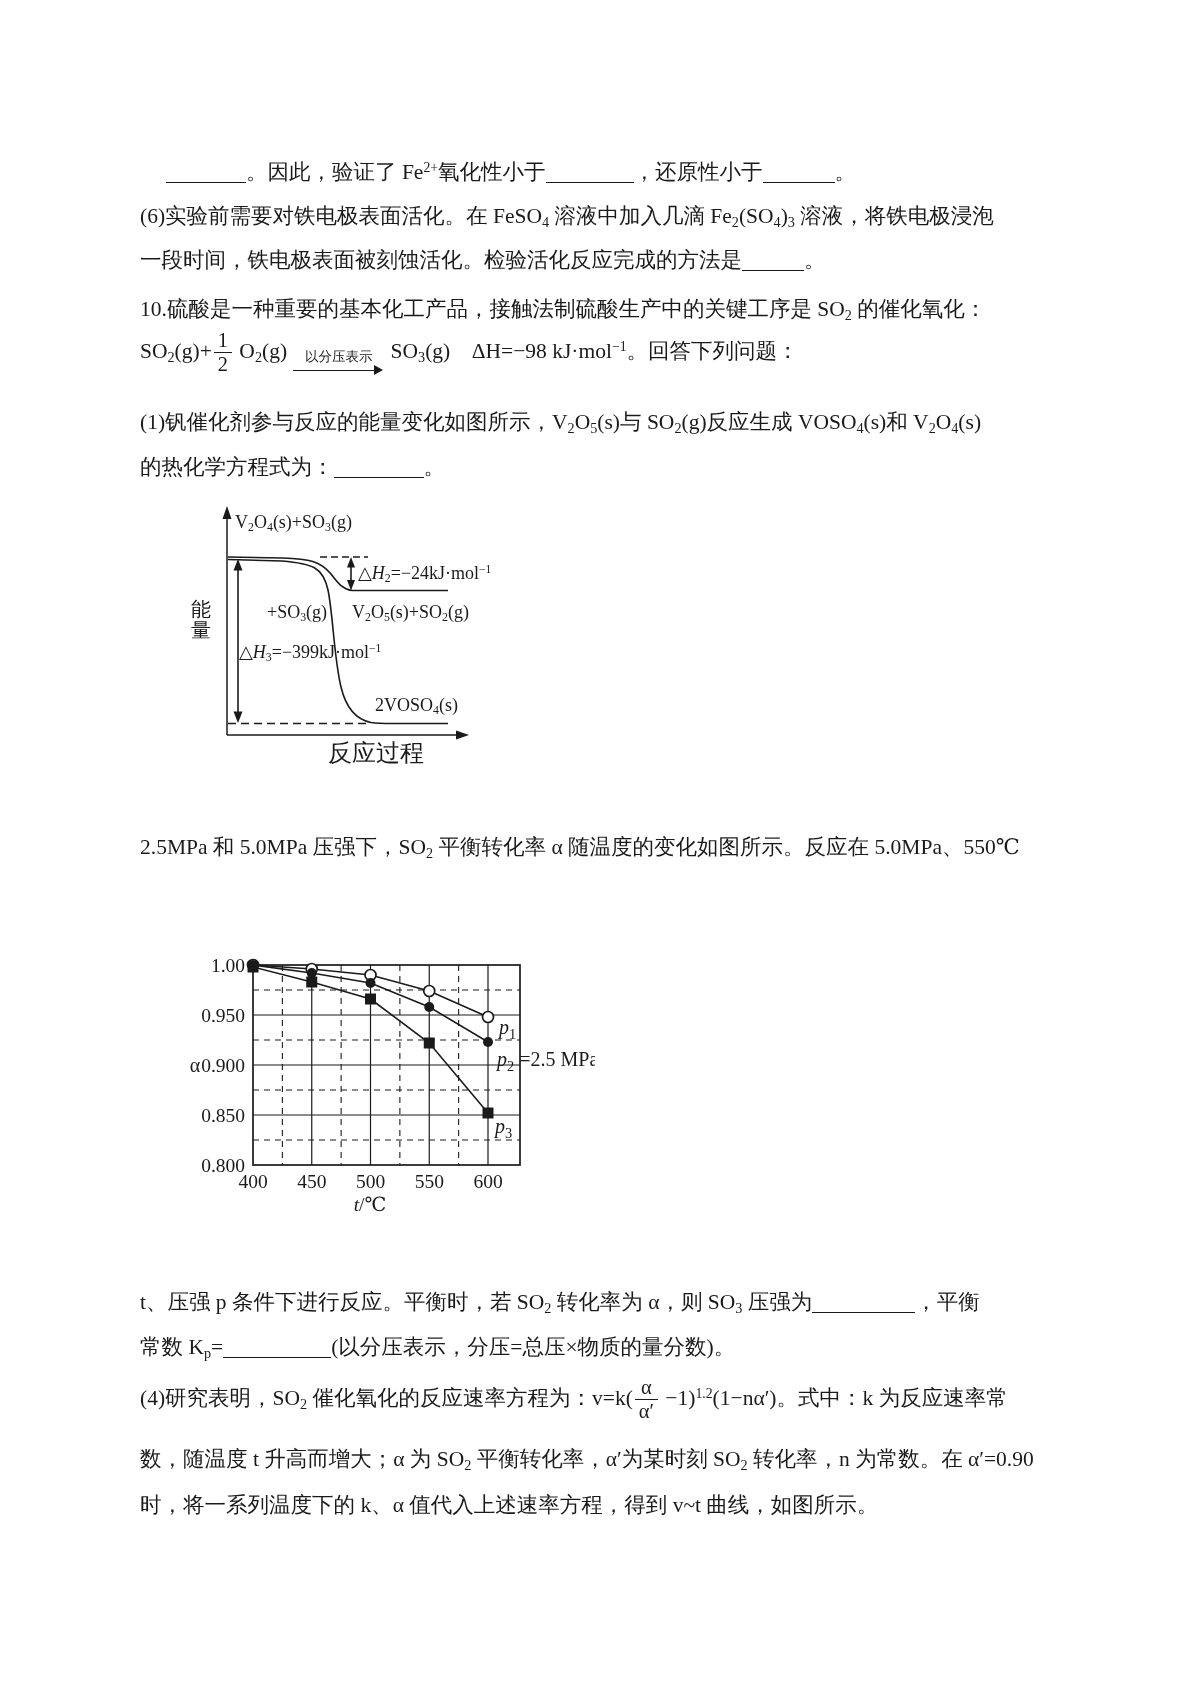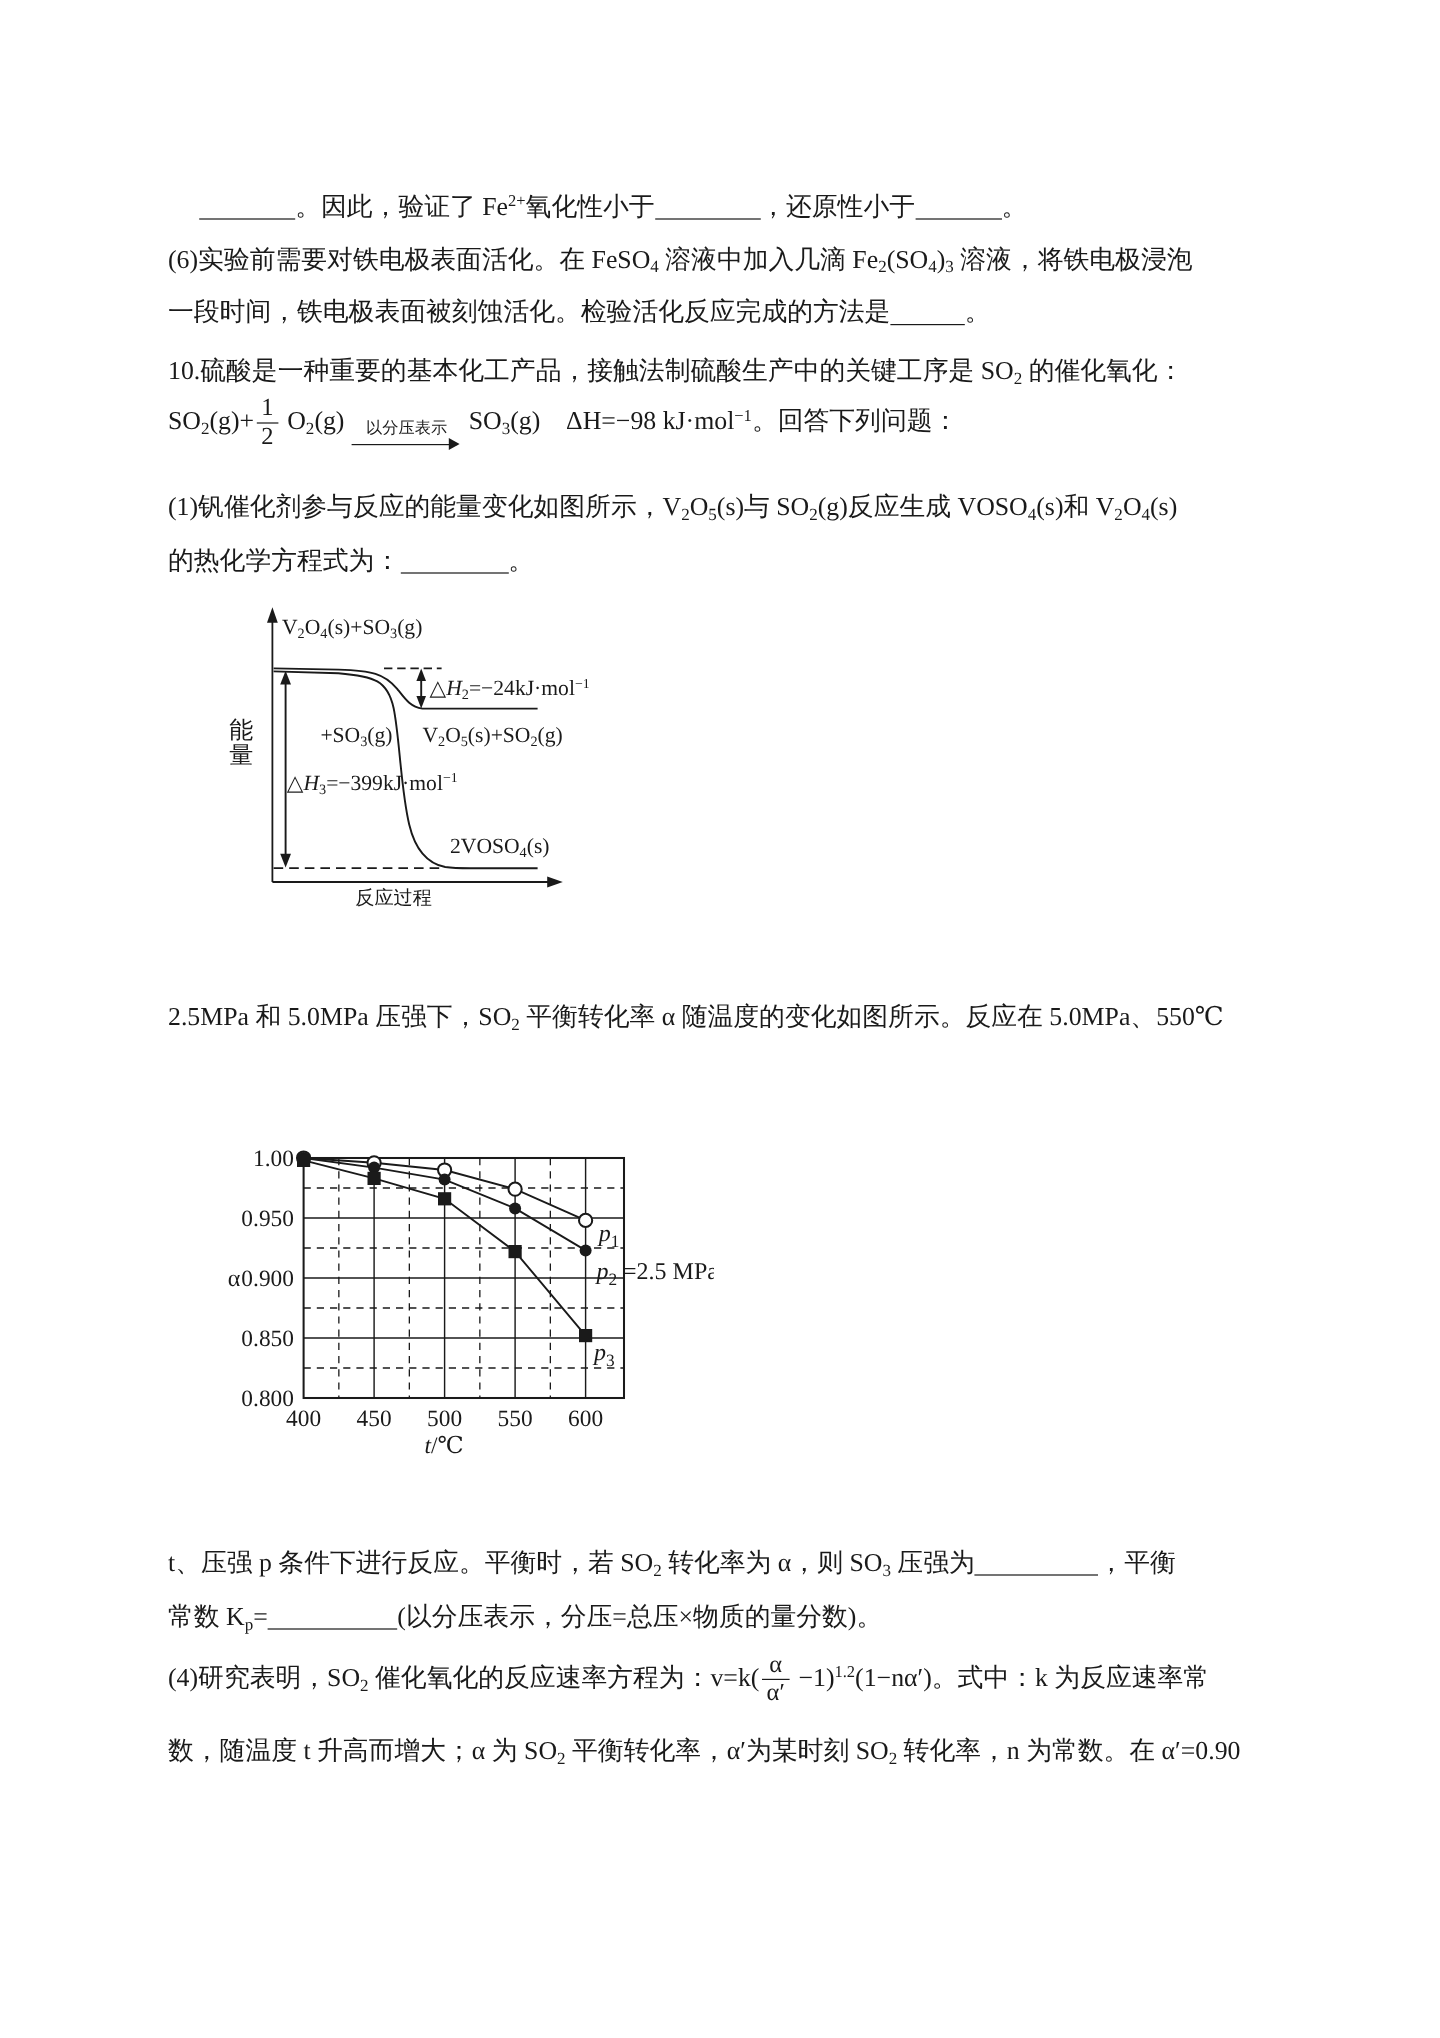--- a/index.html
+++ b/index.html
@@ -45,20 +45,21 @@
   <div class="tline" style="top:407px">(1)钒催化剂参与反应的能量变化如图所示，V<sub>2</sub>O<sub>5</sub>(s)与 SO<sub>2</sub>(g)反应生成 VOSO<sub>4</sub>(s)和 V<sub>2</sub>O<sub>4</sub>(s)</div>
   <div class="tline" style="top:452px">的热化学方程式为：<span class="blank" style="width: 90px;"></span>。</div>
   <div class="tline" style="top:832px">2.5MPa 和 5.0MPa 压强下，SO<sub>2</sub> 平衡转化率 α 随温度的变化如图所示。反应在 5.0MPa、550℃</div>
   <div class="tline" style="top:1287px">t、压强 p 条件下进行反应。平衡时，若 SO<sub>2</sub> 转化率为 α，则 SO<sub>3</sub> 压强为<span class="blank" style="width: 103px;"></span>，平衡</div>
   <div class="tline" style="top:1332px">常数 K<sub>p</sub>=<span class="blank" style="width: 108px;"></span>(以分压表示，分压=总压×物质的量分数)。</div>
   <div class="tline" style="top:1377px">(4)研究表明，SO<sub>2</sub> 催化氧化的反应速率方程为：v=k(<span class="frac">
         <span class="fnum">α</span>
         <span class="fden">α′</span>
       </span> −1)<sup>1.2</sup>(1−nα′)。式中：k 为反应速率常</div>
   <div class="tline" style="top:1444px">数，随温度 t 升高而增大；α 为 SO<sub>2</sub> 平衡转化率，α′为某时刻 SO<sub>2</sub> 转化率，n 为常数。在 α′=0.90</div>
+  <div class="tline" style="top:1490px">时，将一系列温度下的 k、α 值代入上述速率方程，得到 v~t 曲线，如图所示。</div>
 
   <svg style="left:170px;top:462px" width="350" height="312" viewBox="0 0 350 312">
 
     <line x1="57" y1="273" x2="57" y2="54" stroke="#1a1a1a" stroke-width="1.5"></line>
     <polygon points="57,44 52.5,57 61.5,57" fill="#1a1a1a"></polygon>
 
     <line x1="57" y1="273" x2="290" y2="273" stroke="#1a1a1a" stroke-width="1.5"></line>
     <polygon points="299,273 286,268.5 286,277.5" fill="#1a1a1a"></polygon>
 
     <path d="M58,95 L112,96 C140,97 150,99 161,112 C168,121 172,127 182,128.5 L278,128.5" fill="none" stroke="#1a1a1a" stroke-width="1.6"></path>
@@ -78,21 +79,21 @@
     <line x1="58" y1="261.5" x2="198" y2="261.5" stroke="#1a1a1a" stroke-width="1.4" stroke-dasharray="8,5"></line>
   </svg>
 
   <div class="vlabel" style="left:191px;top:599px">能量</div>
   <div class="dlabel" style="left:235px;top:512px">V<sub>2</sub>O<sub>4</sub>(s)+SO<sub>3</sub>(g)</div>
   <div class="dlabel" style="left:358px;top:563px">△<i>H</i><sub>2</sub>=−24kJ·mol<sup>−1</sup></div>
   <div class="dlabel" style="left:267px;top:602px">+SO<sub>3</sub>(g)</div>
   <div class="dlabel" style="left:352px;top:602px">V<sub>2</sub>O<sub>5</sub>(s)+SO<sub>2</sub>(g)</div>
   <div class="dlabel" style="left:239px;top:642px">△<i>H</i><sub>3</sub>=−399kJ·mol<sup>−1</sup></div>
   <div class="dlabel" style="left:375px;top:695px">2VOSO<sub>4</sub>(s)</div>
-  <div class="dlabel" style="left:296px;top:740px;font-size:16px">反应过程</div>
+  <div class="dlabel" style="left:328px;top:740px;font-size:24px">反应过程</div>
 
   <svg id="alpha-chart" style="left:165px;top:930px" width="430" height="292" viewBox="0 0 430 292">
       <line x1="146.75" y1="35" x2="146.75" y2="234.99999999999994" stroke="#1a1a1a" stroke-width="1.2"></line>
       <line x1="205.5" y1="35" x2="205.5" y2="234.99999999999994" stroke="#1a1a1a" stroke-width="1.2"></line>
       <line x1="264.25" y1="35" x2="264.25" y2="234.99999999999994" stroke="#1a1a1a" stroke-width="1.2"></line>
       <line x1="323" y1="35" x2="323" y2="234.99999999999994" stroke="#1a1a1a" stroke-width="1.2"></line>
       <line x1="117.375" y1="35" x2="117.375" y2="234.99999999999994" stroke="#1a1a1a" stroke-width="1.1" stroke-dasharray="6,5"></line>
       <line x1="176.125" y1="35" x2="176.125" y2="234.99999999999994" stroke="#1a1a1a" stroke-width="1.1" stroke-dasharray="6,5"></line>
       <line x1="234.875" y1="35" x2="234.875" y2="234.99999999999994" stroke="#1a1a1a" stroke-width="1.1" stroke-dasharray="6,5"></line>
       <line x1="293.625" y1="35" x2="293.625" y2="234.99999999999994" stroke="#1a1a1a" stroke-width="1.1" stroke-dasharray="6,5"></line>

